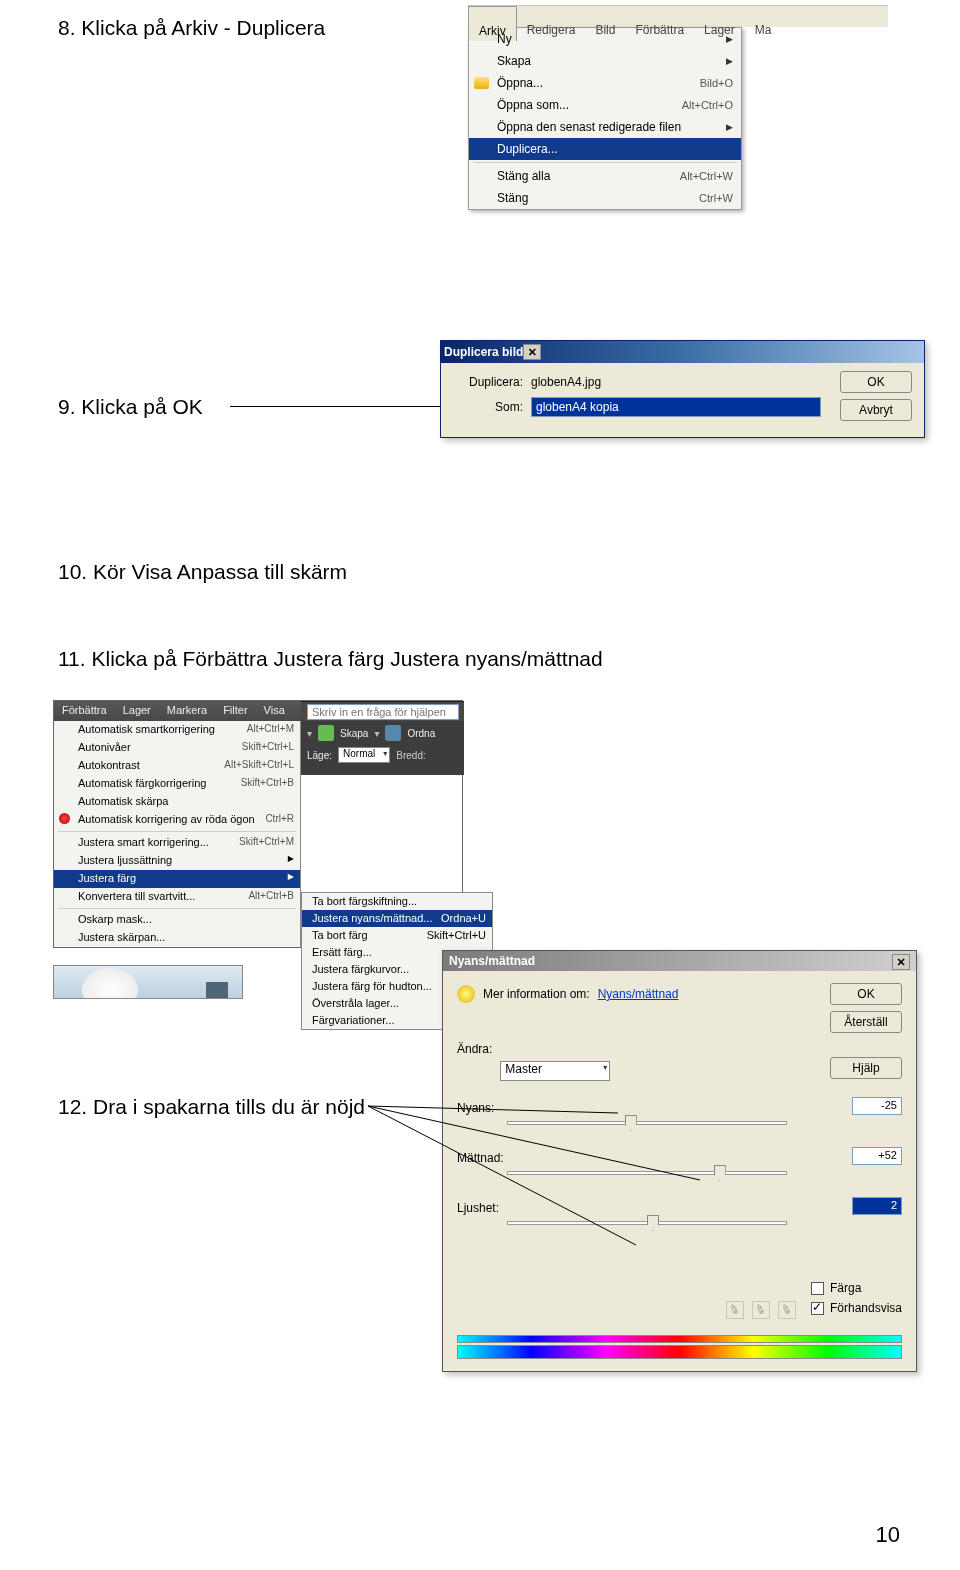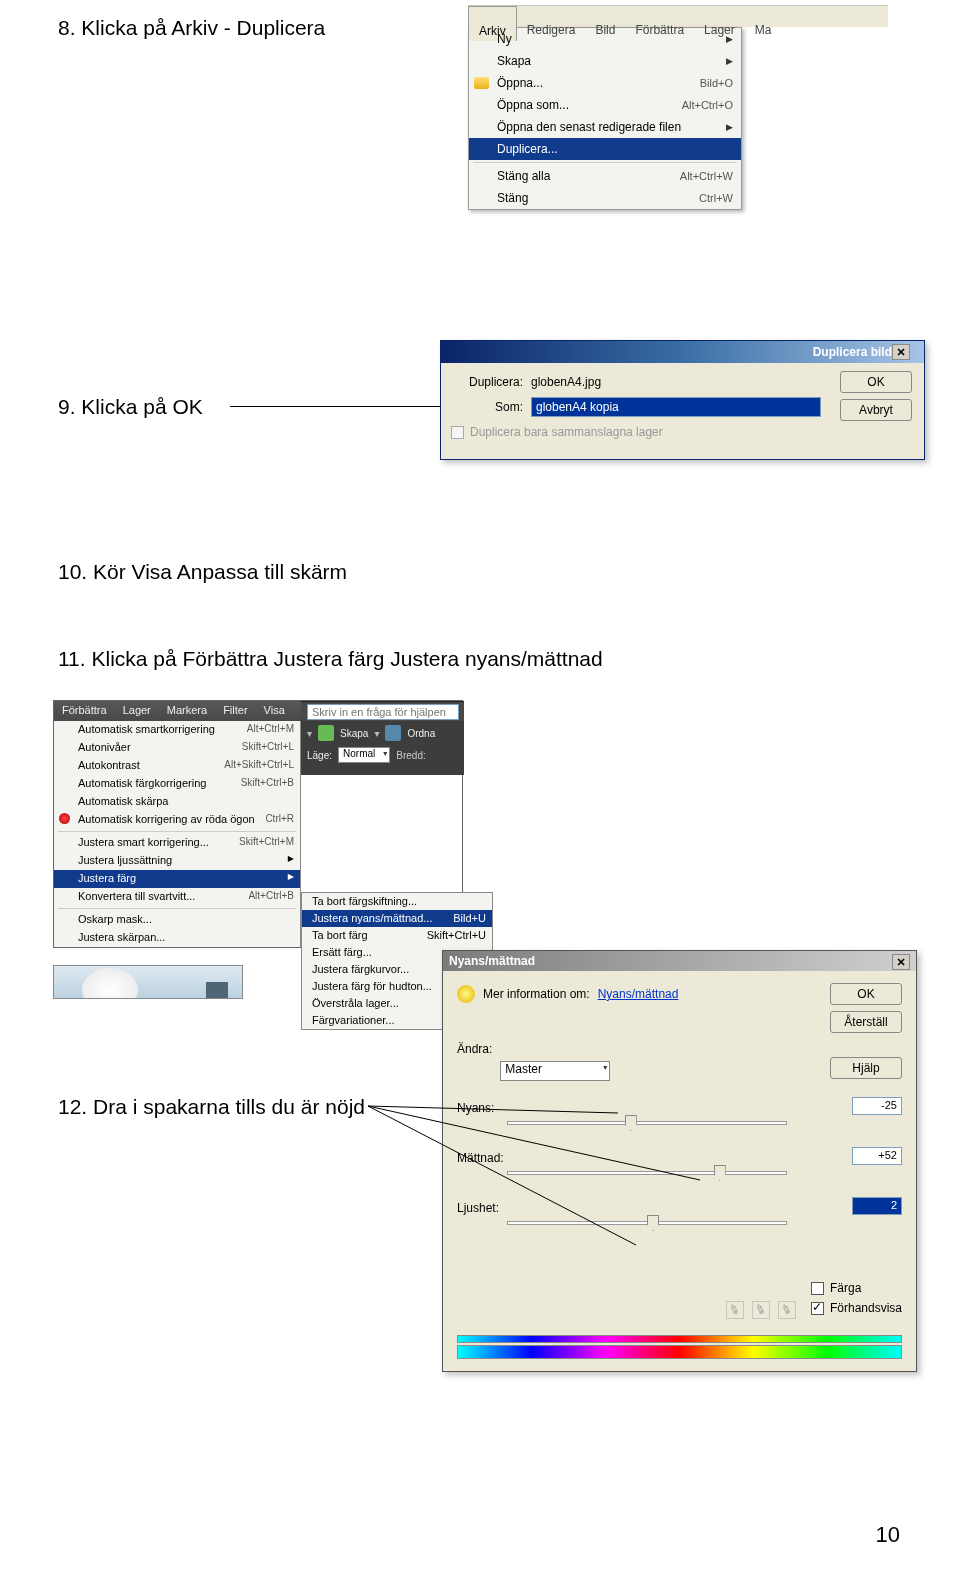--- a/index.html
+++ b/index.html
@@ -59,22 +59,22 @@
   .dup-wrap {
     position: absolute;
     left: 440px; top: 340px; width: 485px;
     font-family: Tahoma, sans-serif;
     font-size: 12px;
     border: 1px solid #0a246a;
     box-shadow: 3px 3px 6px rgba(0,0,0,0.25);
   }
   .dup-title {
     background: linear-gradient(to right, #0a246a, #3a6ea5, #a6c4e6);
-    color: #fff; font-weight: bold; padding: 4px 14px;
-    display: flex; justify-content: flex-end; align-items: center;
+    color: #fff; font-weight: bold; padding: 4px 3px;
+    display: flex; justify-content: flex-start; align-items: center;
     height: 22px;
   }
   .close-x {
     background: #d4d0c8; border: 1px solid #888; width: 18px; height: 16px;
     display: flex; align-items: center; justify-content: center; color: #000; font-size: 11px; font-weight: bold;
   }
   .dup-body {
     background: #ece9d8; padding: 12px 10px;
   }
   .dup-body .drow { display: flex; align-items: center; margin-bottom: 8px; }
@@ -271,24 +271,20 @@
   </div>
   <div class="dup-body">
     <div class="drow">
       <span class="lab">Duplicera:</span>
       <span style="flex:1;">globenA4.jpg</span>
     </div>
     <div class="drow">
       <span class="lab">Som:</span>
       <span class="textfield sel" style="max-width:290px;">globenA4 kopia</span>
     </div>
-    <div class="drow" style="margin-top:4px;">
-      <span class="chk-off"></span>
-      <span class="disabled-txt">Duplicera bara sammanslagna lager</span>
-    </div>
     <div class="dup-buttons">
       <div class="btn">OK</div>
       <div class="btn">Avbryt</div>
     </div>
   </div>
 </div>
 
 <div class="forb-wrap">
   <div class="forb-menubar">
     <div class="mi">Förbättra</div>
@@ -366,21 +362,21 @@
     <div class="row">
         <span class="lab">Justera skärpan...</span>
       </div>
   </div>
   <div class="forb-sub">
     <div class="row">
         <span class="lab">Ta bort färgskiftning...</span>
       </div>
     <div class="row hl">
         <span class="lab">Justera nyans/mättnad...</span>
-        <span class="sc" style="color:#fff;">Bild+U</span>
+        <span class="sc" style="color:#fff;">Ordna+U</span>
       </div>
     <div class="row">
         <span class="lab">Ta bort färg</span>
         <span class="sc">Skift+Ctrl+U</span>
       </div>
     <div class="row">
         <span class="lab">Ersätt färg...</span>
       </div>
     <div class="row">
         <span class="lab">Justera färgkurvor...</span>

